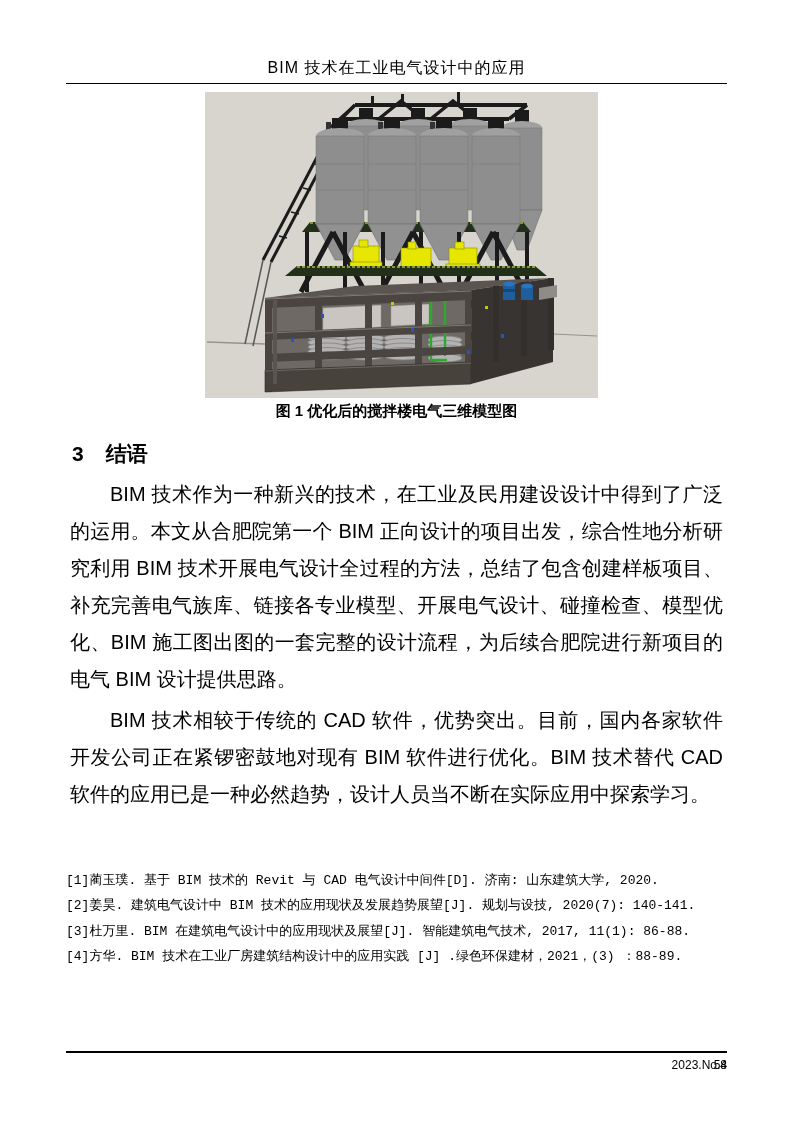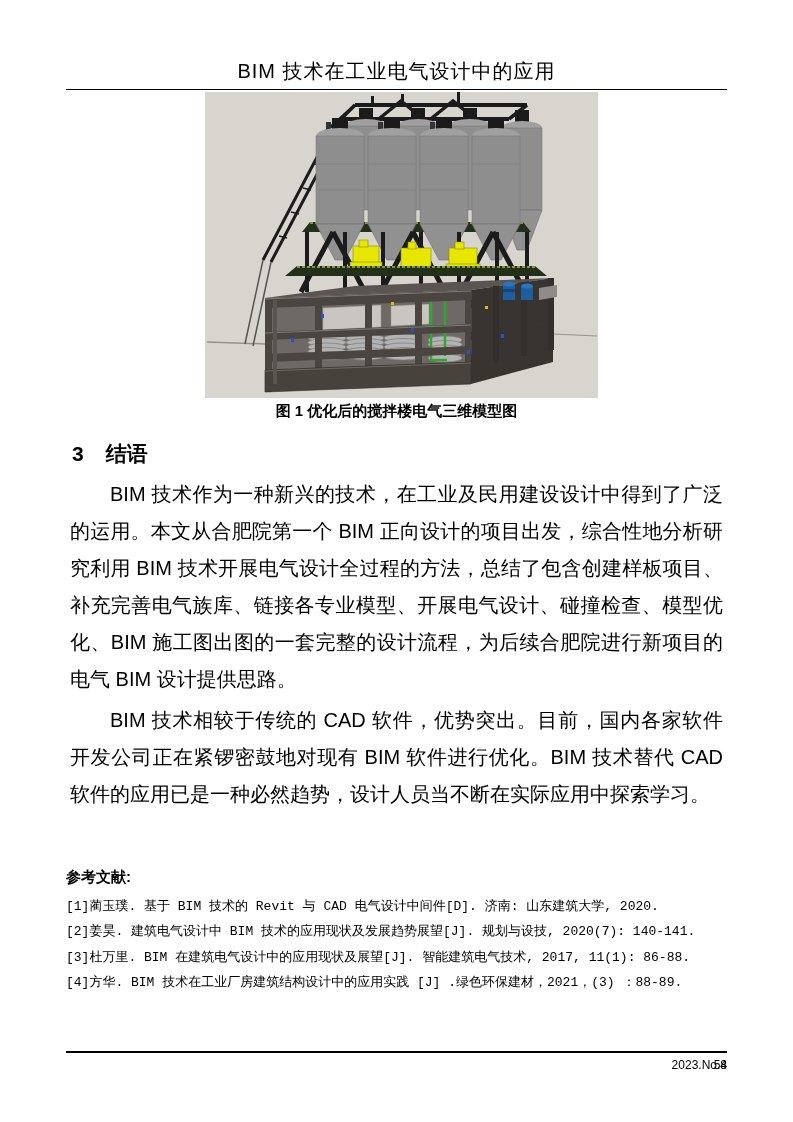--- a/index.html
+++ b/index.html
@@ -11,21 +11,21 @@
     background: #ffffff;
     font-family: "Liberation Sans", sans-serif;
     color: #000;
     overflow: hidden;
   }
   .header {
     position: absolute;
     left: 66px; top: 58px;
     width: 661px;
     text-align: center;
-    font-size: 20px;
+    font-size: 16px;
     letter-spacing: 1px;
     padding-bottom: 4px;
     border-bottom: 1.5px solid #000;
   }
   .figure {
     position: absolute;
     left: 205px; top: 92px;
     width: 393px; height: 306px;
   }
   .figure svg { display: block; width: 100%; height: 100%; }
@@ -322,21 +322,20 @@
   <h2 class="section-heading">
     <span class="num">3</span><span>结语</span>
   </h2>
 
   <div class="body-text">
     <p>BIM 技术作为一种新兴的技术，在工业及民用建设设计中得到了广泛的运用。本文从合肥院第一个 BIM 正向设计的项目出发，综合性地分析研究利用 BIM 技术开展电气设计全过程的方法，总结了包含创建样板项目、补充完善电气族库、链接各专业模型、开展电气设计、碰撞检查、模型优化、BIM 施工图出图的一套完整的设计流程，为后续合肥院进行新项目的电气 BIM 设计提供思路。</p>
     <p>BIM 技术相较于传统的 CAD 软件，优势突出。目前，国内各家软件开发公司正在紧锣密鼓地对现有 BIM 软件进行优化。BIM 技术替代 CAD 软件的应用已是一种必然趋势，设计人员当不断在实际应用中探索学习。</p>
   </div>
 
   <div class="references">
-    <div class="ref-heading">参考文献:</div>
     <div class="ref-item">[1]蔺玉璞. 基于 BIM 技术的 Revit 与 CAD 电气设计中间件[D]. 济南: 山东建筑大学, 2020.</div>
     <div class="ref-item">[2]姜昊. 建筑电气设计中 BIM 技术的应用现状及发展趋势展望[J]. 规划与设技, 2020(7): 140-141.</div>
     <div class="ref-item">[3]杜万里. BIM 在建筑电气设计中的应用现状及展望[J]. 智能建筑电气技术, 2017, 11(1): 86-88.</div>
     <div class="ref-item">[4]方华.  BIM 技术在工业厂房建筑结构设计中的应用实践 [J] .绿色环保建材，2021，(3) ：88-89.</div>
   </div>
 
   <div class="footer">
     <span class="page-num">58</span>
     <span class="issue">2023.No.4</span>
   </div>

